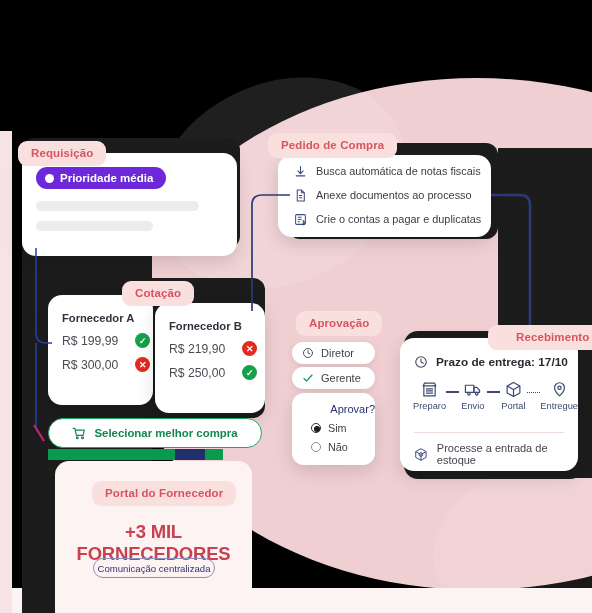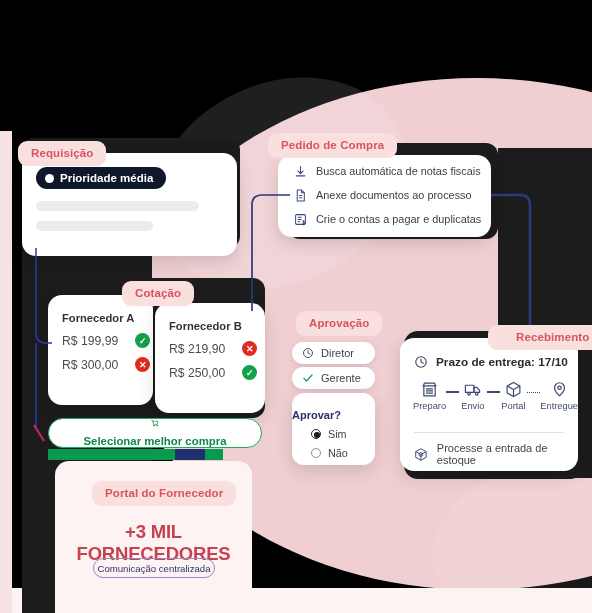--- a/index.html
+++ b/index.html
@@ -68,21 +68,21 @@
     padding: 6px 13px 7px;
     white-space: nowrap;
     z-index: 30;
   }
 
   
   #card-requisicao { left: 22px; top: 110px; width: 215px; height: 103px; }
   .prio-badge {
     position: absolute; left: 14px; top: 14px;
     height: 22px; padding: 0 13px 0 9px;
-    background: #0f172a;
+    background: #6d28d9;
     border-radius: 11px;
     display: flex; align-items: center; gap: 6px;
     color: #ffffff; font-size: 11.5px; font-weight: bold;
   }
   .prio-dot { width: 9px; height: 9px; border-radius: 50%; background: #ffffff; }
   .skel { position: absolute; height: 10px; border-radius: 5px; background: #ececec; }
 
   
   #card-pedido { left: 278px; top: 112px; width: 213px; height: 82px; }
   .po-row { display: flex; align-items: center; gap: 9px; height: 24px; padding-left: 16px; }
@@ -97,37 +97,37 @@
   .price-row .price { font-size: 12.2px; color: #4b4b54; }
   .mark { width: 15px; height: 15px; border-radius: 50%; display: flex; align-items: center; justify-content: center; color: #fff; font-size: 9px; font-weight: bold; }
   .mark.ok { background: #15a04a; }
   .mark.no { background: #e02b20; }
 
   
   #btn-selecionar {
     position: absolute; left: 48px; top: 375px; width: 214px; height: 30px;
     background: #ffffff; border: 1.3px solid #1fa85f; border-radius: 15px;
     display: flex; align-items: center; justify-content: center; gap: 8px;
-    color: #12874c; font-size: 11.4px; font-weight: bold; flex-direction: column;
+    color: #12874c; font-size: 11.4px; font-weight: bold;
   }
   .green-bar { position: absolute; left: 48px; top: 406px; width: 175px; height: 11px; background: #089b4e; }
   .navy-bar  { position: absolute; left: 175px; top: 406px; width: 30px; height: 11px; background: #20306e; }
 
   
   #chip-diretor, #chip-gerente {
     position: absolute; left: 292px; height: 22px; width: 83px;
     background: #ffffff; border-radius: 11px;
     display: flex; align-items: center; gap: 7px; padding-left: 10px;
     font-size: 11px; color: #3f3f49;
     box-shadow: 0 2px 7px rgba(0,0,0,0.10);
   }
   #chip-diretor { top: 299px; }
   #chip-gerente { top: 324px; }
   #card-aprovar { left: 292px; top: 350px; width: 83px; height: 72px; border-radius: 12px; }
-  .aprovar-title { text-align: left; font-size: 11px; color: #27306b; font-weight: bold; padding-top: 16px; }
+  .aprovar-title { text-align: right; font-size: 11px; color: #27306b; font-weight: normal; padding-top: 10px; }
   .radio-row { display: flex; align-items: center; gap: 7px; padding: 7px 0 0 19px; font-size: 10.8px; color: #3f3f49; }
   .radio { width: 10px; height: 10px; border-radius: 50%; border: 1.2px solid #8d8d96; display: inline-block; position: relative; }
   .radio.on { border-color: #2c2c34; }
   .radio.on::after { content: ""; position: absolute; left: 2px; top: 2px; width: 5.5px; height: 5.5px; border-radius: 50%; background: #1d1d24; }
 
   
   #card-recebimento { left: 400px; top: 295px; width: 178px; height: 133px; }
   .prazo-row { display: flex; align-items: center; gap: 8px; padding: 17px 0 0 14px; }
   .prazo-row .prazo-txt { font-size: 11.8px; color: #2b2b34; font-weight: bold; }
   .steps { display: flex; align-items: flex-start; padding: 12px 0 0 13px; }

